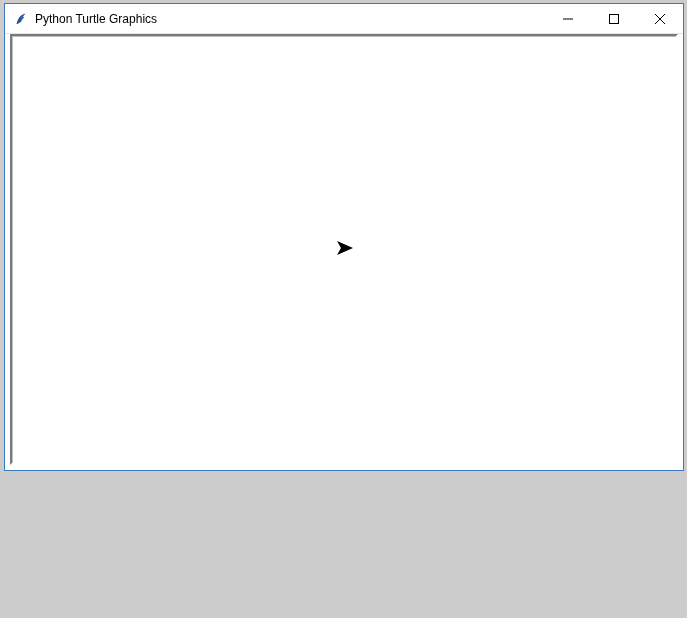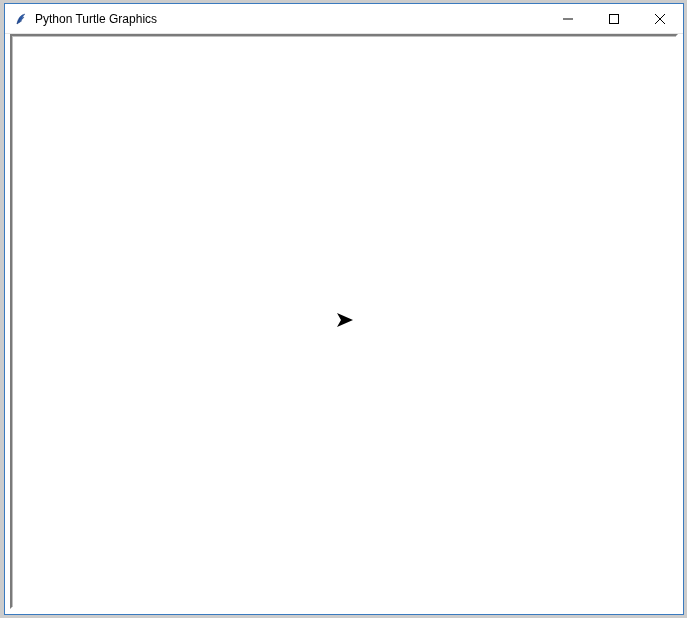--- a/index.html
+++ b/index.html
@@ -12,21 +12,21 @@
       background: #cccccc;
       width: 687px;
       height: 618px;
       overflow: hidden;
     }
     .window {
       position: absolute;
       top: 3px;
       left: 4px;
       width: 680px;
-      height: 612px;
+      height: 468px;
       background: #ffffff;
       border: 1px solid #3a7abf;
       display: flex;
       flex-direction: column;
     }
     .titlebar {
       height: 30px;
       background: #ffffff;
       display: flex;
       align-items: center;

